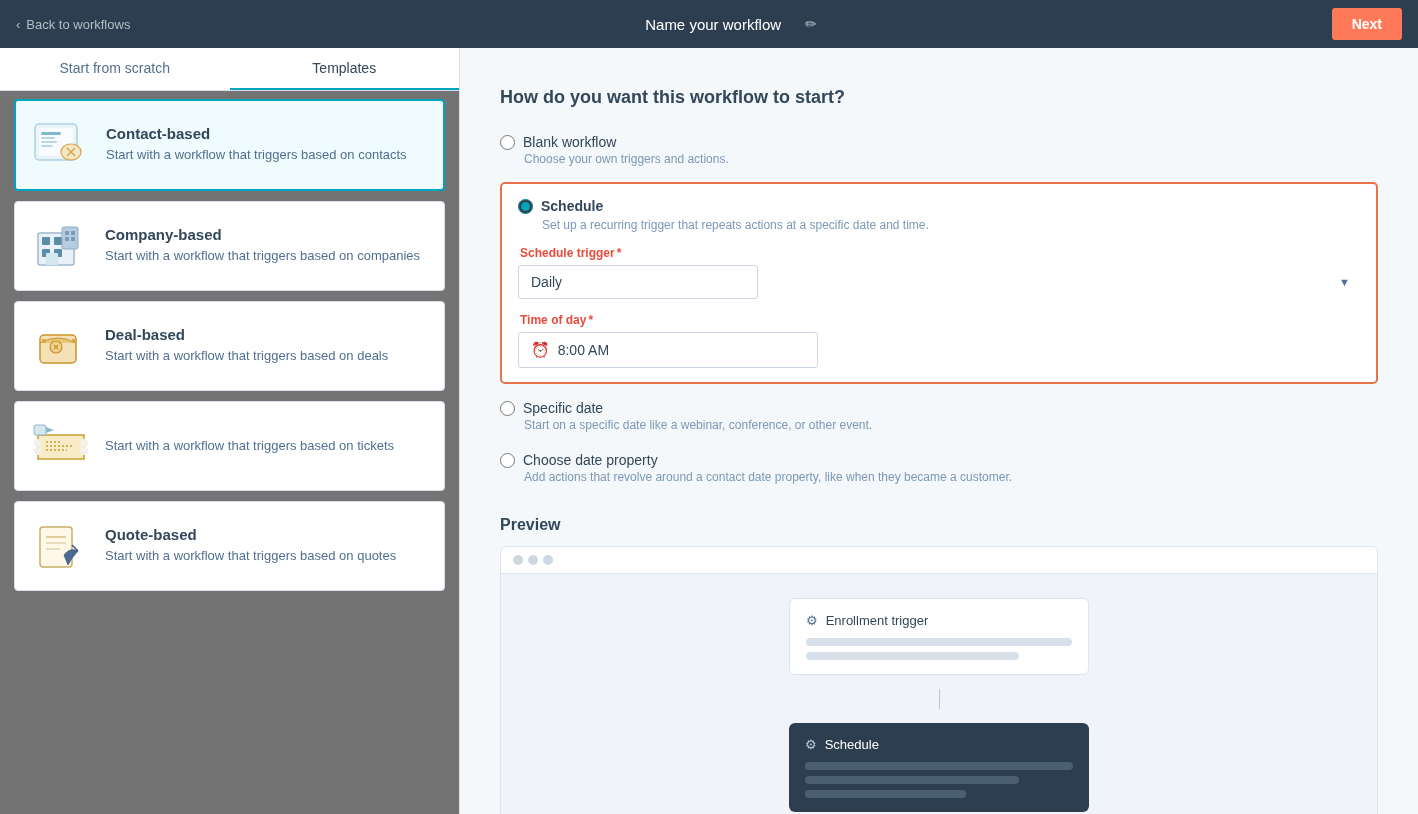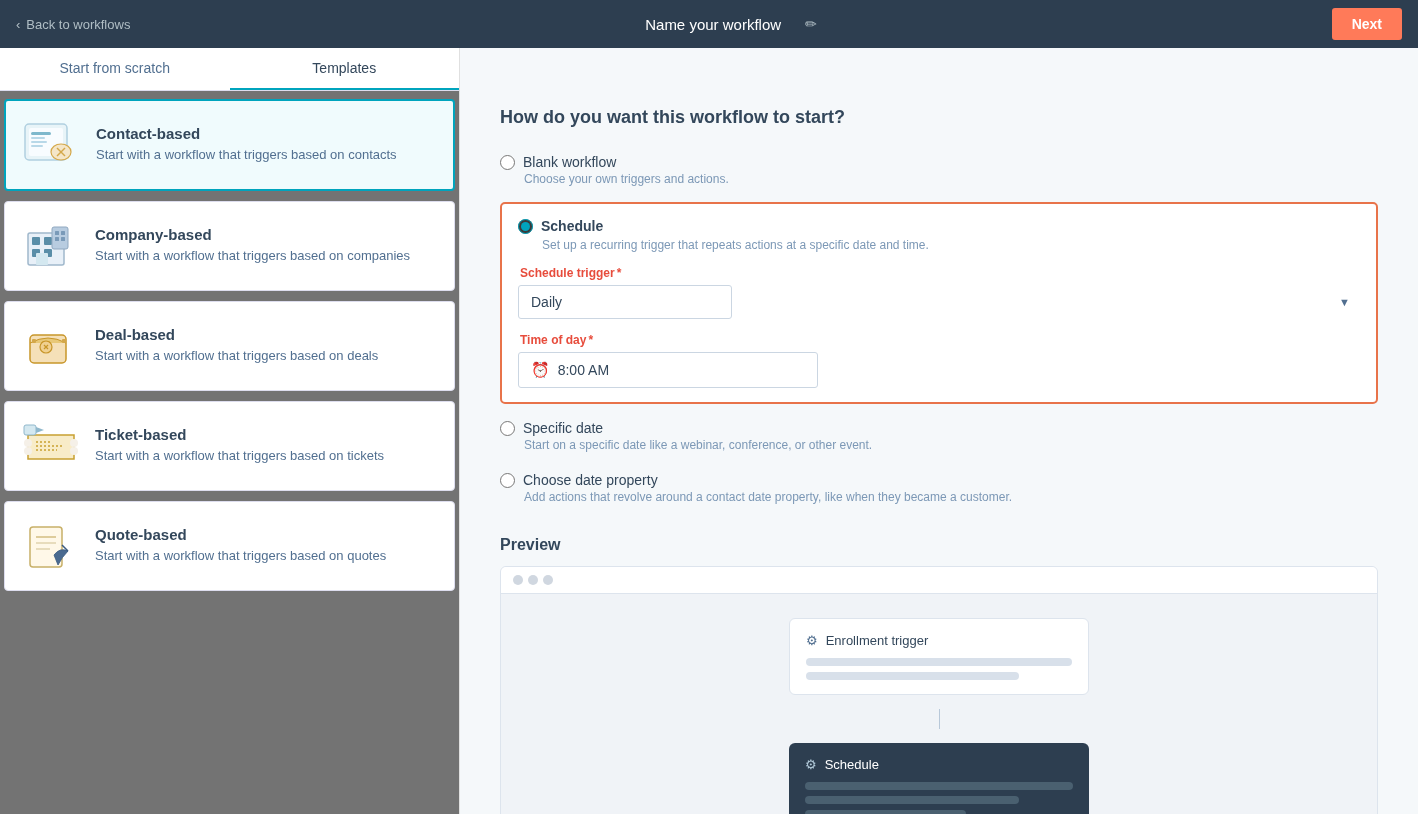--- a/index.html
+++ b/index.html
@@ -80,21 +80,21 @@
     .tab.active {
       color: #33475b;
       font-weight: 500;
       border-bottom: 2px solid #00a4bd;
     }
 
     
     .card-list {
       flex: 1;
       overflow-y: auto;
-      padding: 8px 4px;
+      padding: 8px 14px;
     }
     .workflow-card {
       display: flex;
       align-items: center;
       border: 1px solid #dde;
       border-radius: 4px;
       padding: 14px 16px;
       margin-bottom: 10px;
       cursor: pointer;
       background: #fff;
@@ -121,23 +121,22 @@
     .card-text p {
       font-size: 13px;
       color: #516f90;
       line-height: 1.4;
     }
 
     
     .right-panel {
       flex: 1;
       overflow-y: auto;
-      padding: 28px 40px;
+      padding: 39px 40px;
       background: #f5f8fa;
-      margin-top: 31px;
     }
 
     .section-title {
       font-size: 18px;
       font-weight: 700;
       color: #33475b;
       margin-bottom: 18px;
     }
 
     
@@ -197,21 +196,21 @@
       font-weight: 600;
       color: #33475b;
       margin-bottom: 5px;
     }
     .field-label span { color: #e74c3c; margin-left: 2px; }
     .select-wrapper {
       position: relative;
       margin-bottom: 14px;
     }
     .select-field {
-      width: 214px;
+      width: 240px;
       padding: 8px 32px 8px 12px;
       border: 1px solid #cbd6e2;
       border-radius: 3px;
       font-size: 14px;
       color: #33475b;
       background: #fff;
       appearance: none;
       cursor: pointer;
     }
     .select-arrow {
@@ -437,21 +436,20 @@
             <circle cx="52" cy="26" r="4" fill="#f5f0e8"></circle>
             <circle cx="52" cy="34" r="4" fill="#f5f0e8"></circle>
             <line x1="14" y1="25" x2="30" y2="25" stroke="#c8a030" stroke-width="1.5" stroke-dasharray="2,2"></line>
             <line x1="14" y1="29" x2="40" y2="29" stroke="#c8a030" stroke-width="1.5" stroke-dasharray="2,2"></line>
             <line x1="14" y1="33" x2="35" y2="33" stroke="#c8a030" stroke-width="1.5" stroke-dasharray="2,2"></line>
             <rect x="2" y="8" width="12" height="10" rx="2" fill="#d4e8f0" stroke="#90b8cc" stroke-width="1"></rect>
             <polygon points="14,10 22,13 14,16" fill="#90b8cc"></polygon>
           </svg>
         </div>
         <div class="card-text">
-          <h3>Ticket-based</h3>
           <p>Start with a workflow that triggers based on tickets</p>
         </div>
       </div>
 
       <div class="workflow-card">
         <div class="card-icon">
           <svg width="58" height="58" viewBox="0 0 58 58">
             <rect x="8" y="10" width="32" height="40" rx="3" fill="#fff8e8" stroke="#c8b068" stroke-width="1.5"></rect>
             <line x1="14" y1="20" x2="34" y2="20" stroke="#c8b068" stroke-width="1.2"></line>
             <line x1="14" y1="26" x2="34" y2="26" stroke="#d0c090" stroke-width="1"></line>

